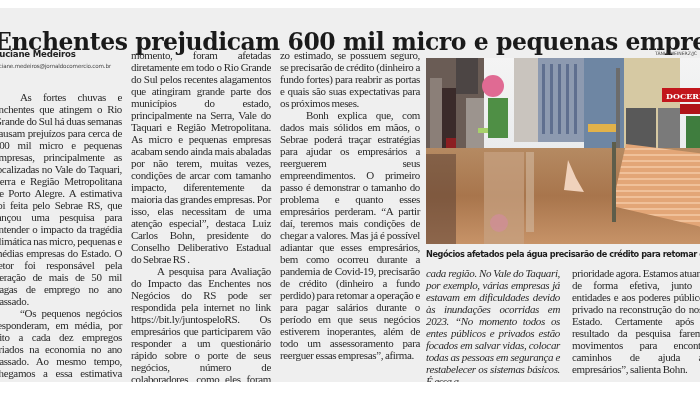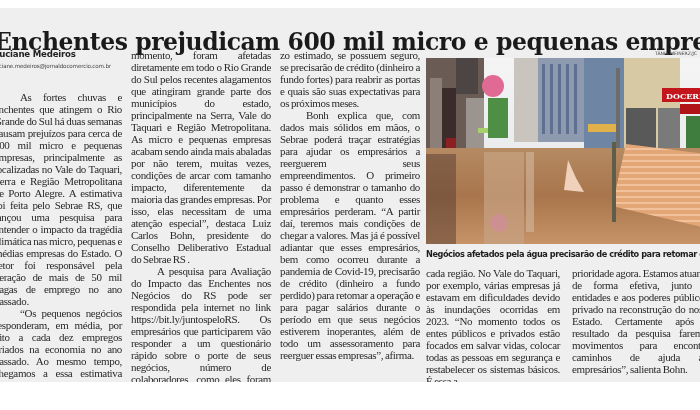--- a/index.html
+++ b/index.html
@@ -31,21 +31,21 @@
       position: absolute;
       font-size: 11px; line-height: 12.0px;
       text-align: justify; letter-spacing: -0.35px; word-spacing: -0.6px;
       hyphens: manual;
     }
     .col p { margin: 0; text-indent: 0; }
     .col p.ind { text-indent: 26px; }
     .c1 { left: -6px; top: 83px; width: 128px; }
     .c2 { left: 131px; top: 41px; width: 140px; }
     .c3 { left: 280px; top: 41px; width: 140px; }
-    .c4 { left: 426px; top: 259px; width: 134px; }
+    .c4 { left: 426px; top: 259px; width: 134px; font-style: italic; }
     .c5 { left: 572px; top: 259px; width: 140px; }
     .credit {
       position: absolute; left: 655px; top: 43px;
       font-family: "DejaVu Sans", sans-serif;
       font-size: 4.6px; color: #444; white-space: nowrap; letter-spacing: 0;
     }
     .photo {
       position: absolute; left: 426px; top: 50px; width: 280px; height: 186px;
       overflow: hidden; background: #b98a60;
     }

